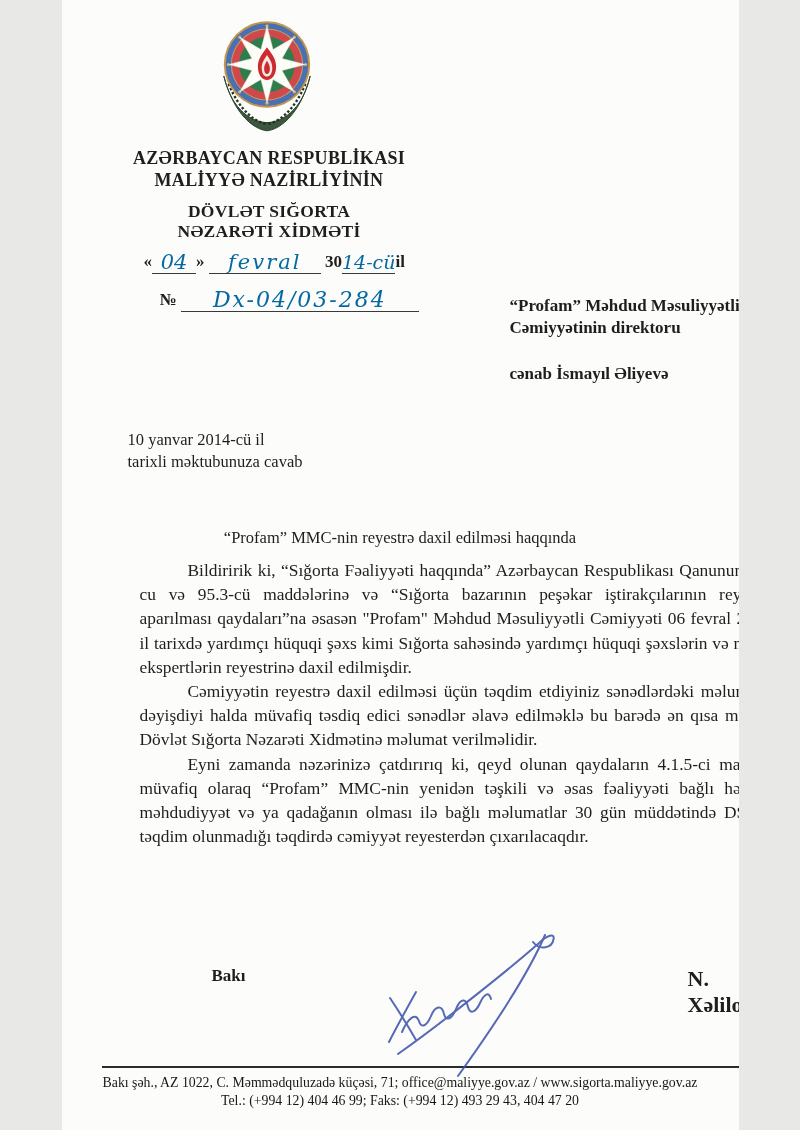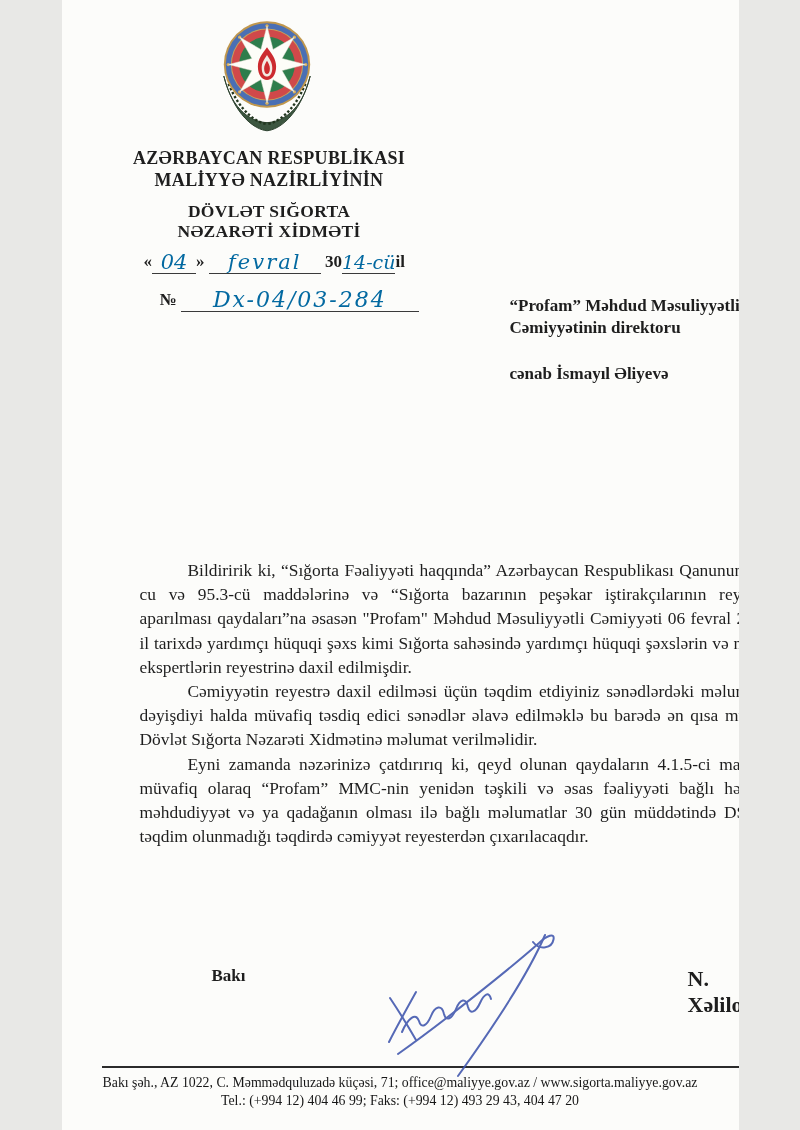--- a/index.html
+++ b/index.html
@@ -104,21 +104,26 @@
     <span>№</span>
     <span class="hand number">Dx-04/03-284</span>
   </div>
 
   <div class="addressee">
     <div>“Profam” Məhdud Məsuliyyətli</div>
     <div>Cəmiyyətinin direktoru</div>
     <div class="salutation">cənab İsmayıl Əliyevə</div>
   </div>
 
+  <div class="reference">
+    <div>10 yanvar 2014-cü il</div>
+    <div>tarixli məktubunuza cavab</div>
+  </div>
 
+  <div class="subject">“Profam” MMC-nin reyestrə daxil edilməsi haqqında</div>
 
   <div class="body-text">
     <p>Bildiririk ki, “Sığorta Fəaliyyəti haqqında” Azərbaycan Respublikası Qanunun 10.10-cu və 95.3-cü maddələrinə və “Sığorta bazarının peşəkar iştirakçılarının reyestrinin aparılması qaydaları”na əsasən "Profam" Məhdud Məsuliyyətli Cəmiyyəti 06 fevral 2014-cü il tarixdə yardımçı hüquqi şəxs kimi Sığorta sahəsində yardımçı hüquqi şəxslərin və müstəqil ekspertlərin reyestrinə daxil edilmişdir.</p>
     <p>Cəmiyyətin reyestrə daxil edilməsi üçün təqdim etdiyiniz sənədlərdəki məlumatların dəyişdiyi halda müvafiq təsdiq edici sənədlər əlavə edilməklə bu barədə ən qısa müddətdə Dövlət Sığorta Nəzarəti Xidmətinə məlumat verilməlidir.</p>
     <p>Eyni zamanda nəzərinizə çatdırırıq ki, qeyd olunan qaydaların 4.1.5-ci maddəsinə müvafiq olaraq “Profam” MMC-nin yenidən təşkili və əsas fəaliyyəti bağlı hər hansı məhdudiyyət və ya qadağanın olması ilə bağlı məlumatlar 30 gün müddətində DSNX-ya təqdim olunmadığı təqdirdə cəmiyyət reyesterdən çıxarılacaqdır.</p>
   </div>
 
   <div class="sig-title">Bakı</div>
   <div class="sig-name">N. Xəlilov</div>
 

